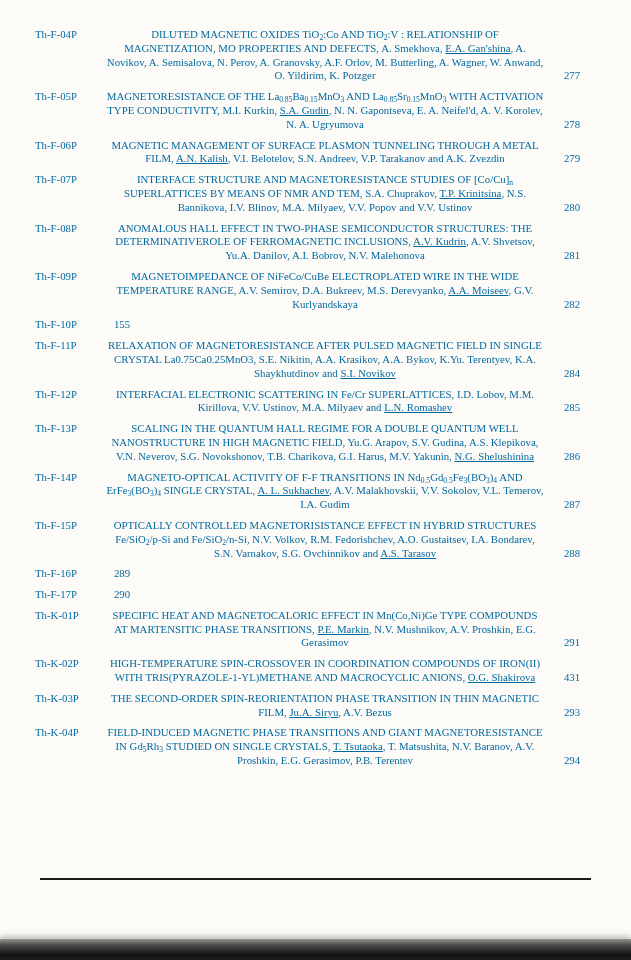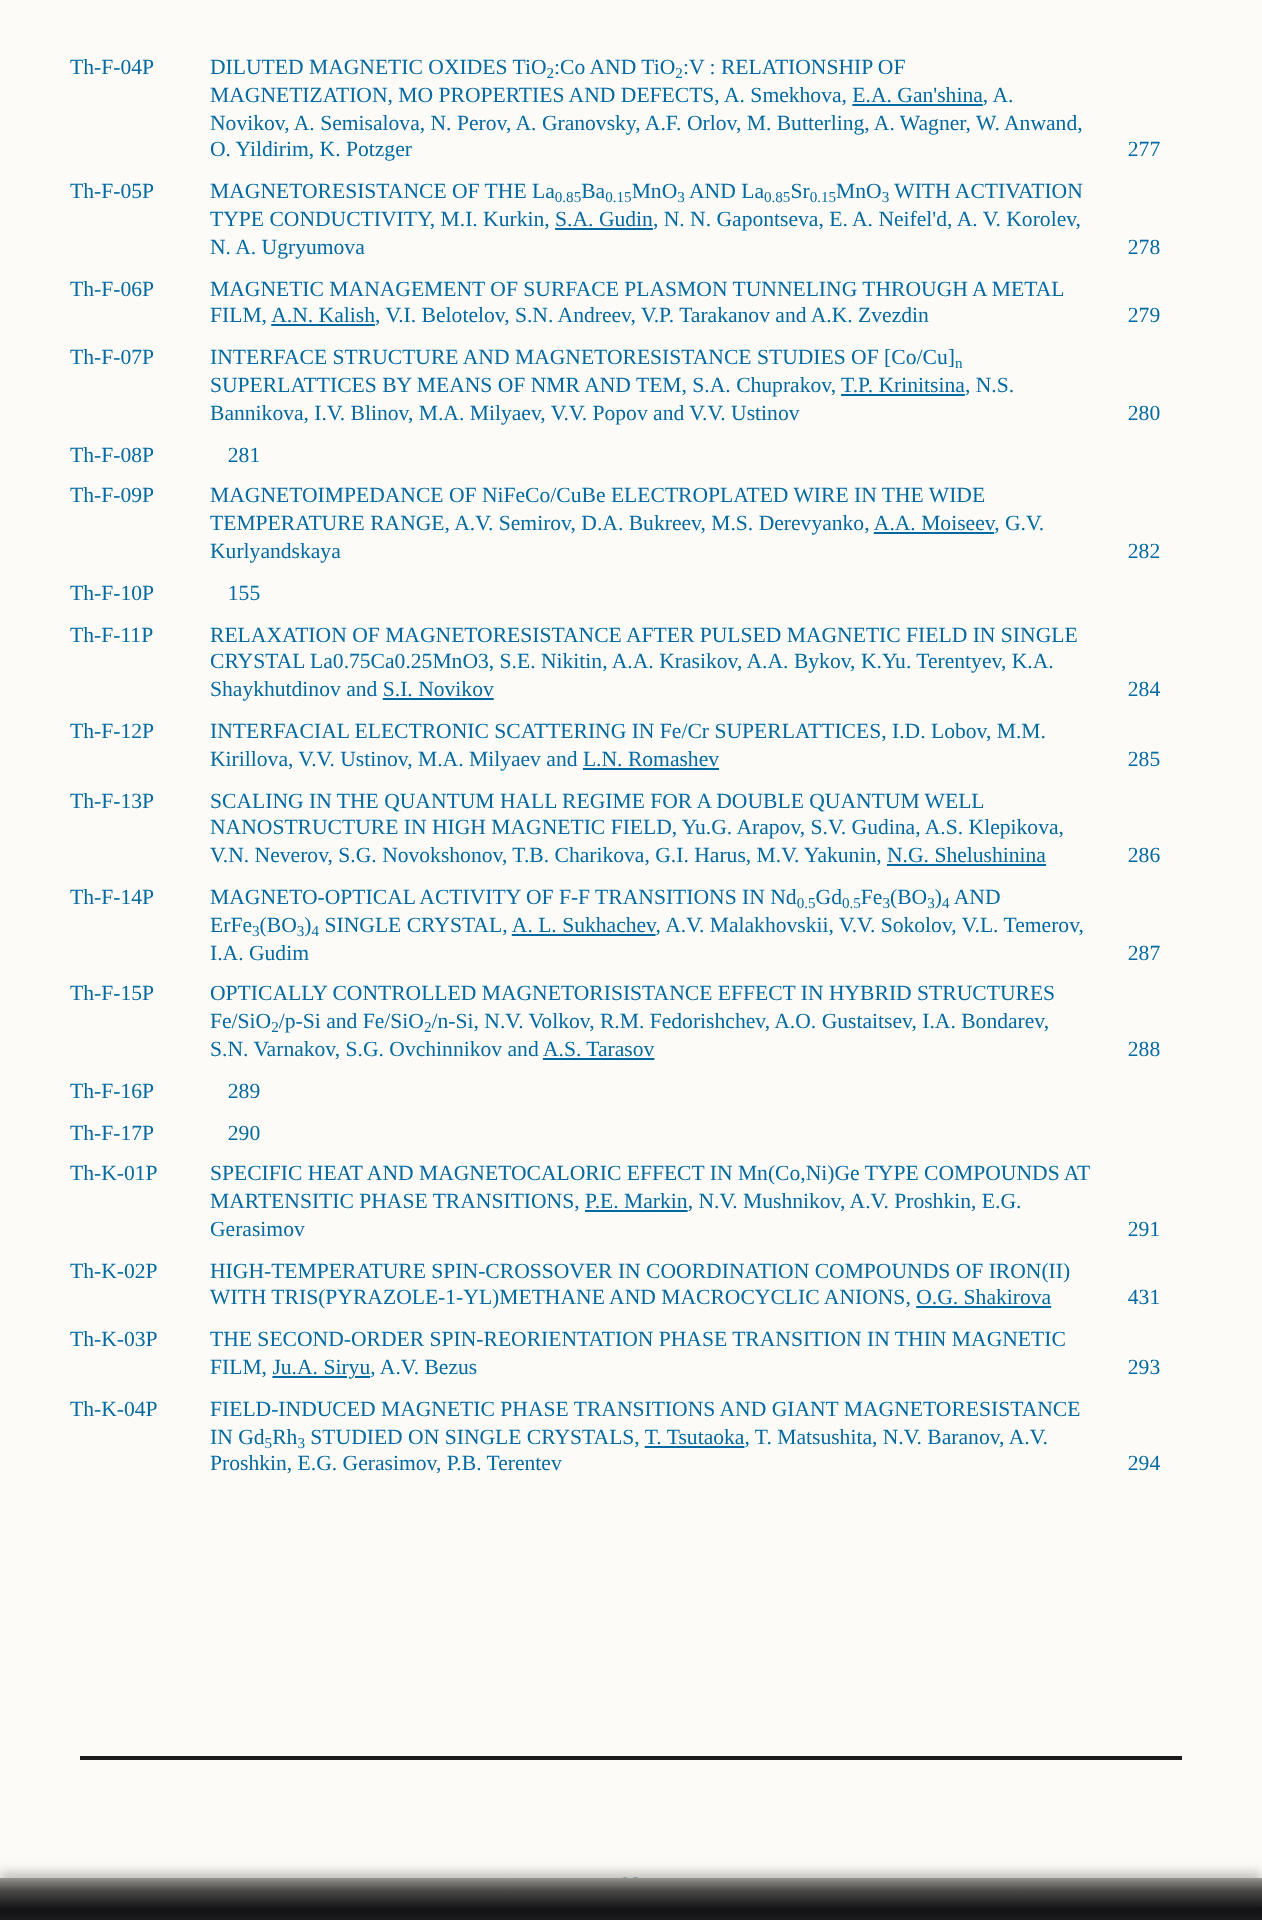--- a/index.html
+++ b/index.html
@@ -11,21 +11,21 @@
     overflow:hidden;
     font-family:"Liberation Serif","DejaVu Serif",serif;
     color:#0369a1;
   }
   .toc{
     position:absolute;top:28px;left:35px;right:42px;
     font-size:10.8px;line-height:13.8px;
   }
   .entry{display:flex;align-items:flex-start;margin-bottom:7px;}
   .code{flex:0 0 70px;width:70px;}
-  .txt{flex:1;padding-right:10px;}
+  .txt{flex:1;padding-right:10px;text-align:center;}
   .pg{flex:0 0 34px;text-align:center;align-self:flex-end;}
   .u{text-decoration:underline;text-underline-offset:1px;}
   sub{font-size:0.7em;line-height:0;vertical-align:-0.25em;}
   .rule{
     position:absolute;left:40px;right:40px;top:878px;
     border-top:2px solid #1b1b1b;height:0;
   }
   .pagenum{
     position:absolute;top:937px;left:0;right:0;
     text-align:center;font-size:11px;
@@ -56,20 +56,21 @@
         <span class="txt"><span>MAGNETIC MANAGEMENT OF SURFACE PLASMON TUNNELING THROUGH A METAL FILM, </span><span class="u">A.N. Kalish</span><span>, V.I. Belotelov, S.N. Andreev, V.P. Tarakanov and A.K. Zvezdin</span></span>
         <span class="pg">279</span>
       </div>
       <div class="entry">
         <span class="code">Th-F-07P</span>
         <span class="txt"><span>INTERFACE STRUCTURE AND MAGNETORESISTANCE STUDIES OF [Co/Cu]</span><sub>n</sub><span> SUPERLATTICES BY MEANS OF NMR AND TEM, S.A. Chuprakov, </span><span class="u">T.P. Krinitsina</span><span>, N.S. Bannikova, I.V. Blinov, M.A. Milyaev, V.V. Popov and V.V. Ustinov</span></span>
         <span class="pg">280</span>
       </div>
       <div class="entry">
         <span class="code">Th-F-08P</span>
+        <span class="txt"><span>ANOMALOUS HALL EFFECT IN TWO-PHASE SEMICONDUCTOR STRUCTURES: THE DETERMINATIVEROLE OF FERROMAGNETIC INCLUSIONS, </span><span class="u">A.V. Kudrin</span><span>, A.V. Shvetsov, Yu.A. Danilov, A.I. Bobrov, N.V. Malehonova</span></span>
         <span class="pg">281</span>
       </div>
       <div class="entry">
         <span class="code">Th-F-09P</span>
         <span class="txt"><span>MAGNETOIMPEDANCE OF NiFeCo/CuBe ELECTROPLATED WIRE IN THE WIDE TEMPERATURE RANGE, A.V. Semirov, D.A. Bukreev, M.S. Derevyanko, </span><span class="u">A.A. Moiseev</span><span>, G.V. Kurlyandskaya</span></span>
         <span class="pg">282</span>
       </div>
       <div class="entry">
         <span class="code">Th-F-10P</span>
         <span class="pg">155</span>

